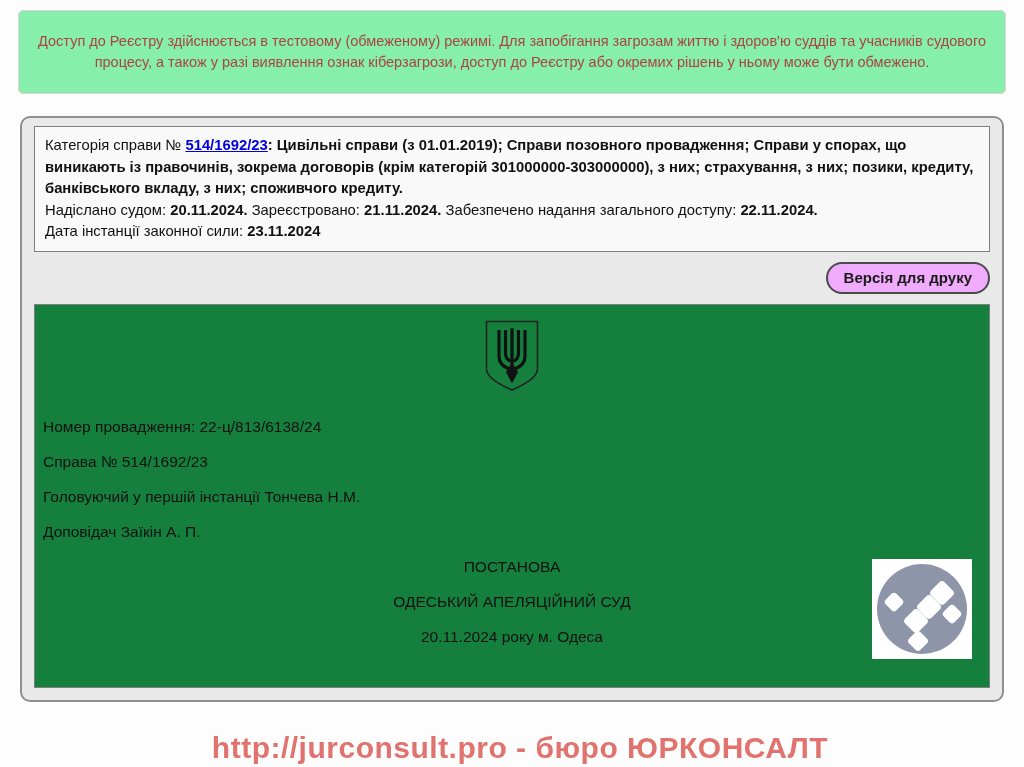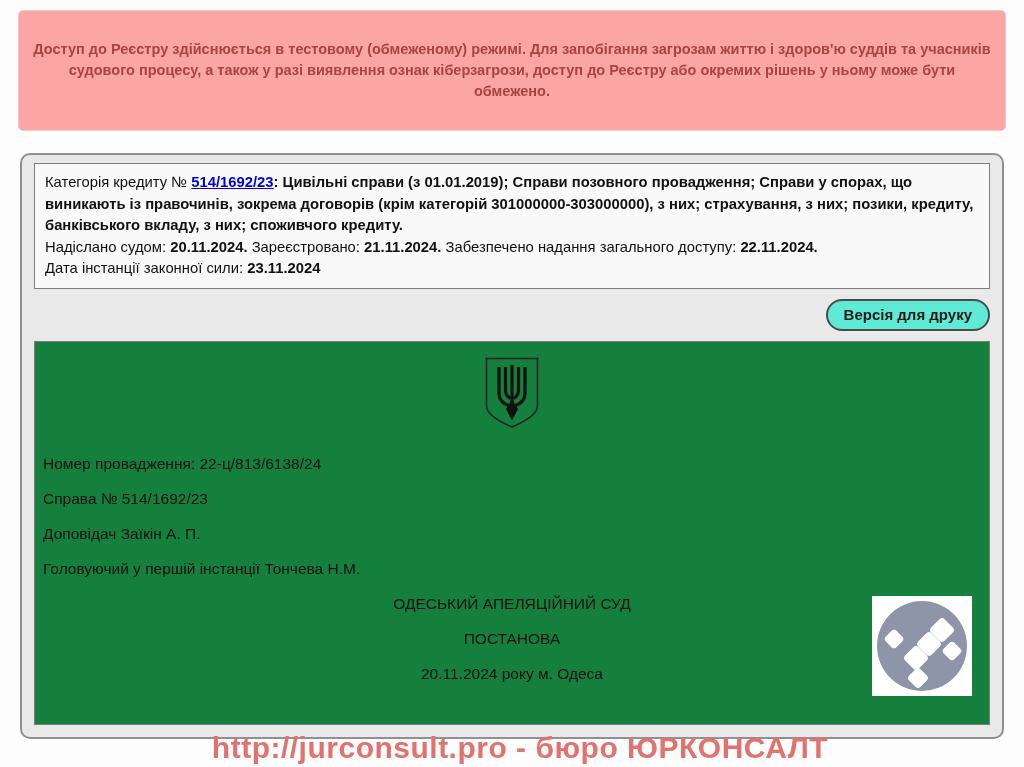--- a/index.html
+++ b/index.html
@@ -5,26 +5,26 @@
   * { box-sizing: border-box; }
   html,body { margin:0; padding:0; }
   body {
     width:1024px; height:767px; position:relative; overflow:hidden;
     background:#fdfdfd;
     font-family:"Liberation Sans", sans-serif;
     color:#111;
   }
   .banner {
     margin:10px 18px 0;
-    background:#fca5a5;
+    background:#86efac;
     border:1px solid #ebccd1;
     border-radius:5px;
-    padding:28px 12px;
+    padding:20px 12px;
     color:#a94442;
-    font-weight:bold;
+    font-weight:normal;
     font-size:14.5px;
     line-height:21px;
     text-align:center;
   }
   .outer {
     margin:22px 20px 0;
     background:#e9e9e9;
     border:2px solid #909090;
     border-radius:10px;
     padding:8px 12px 12px;
@@ -39,21 +39,21 @@
   .infobox p { margin:0; }
   .infobox a { color:#0000dd; font-weight:bold; text-decoration:underline; cursor:pointer; }
   .infobox b { font-weight:bold; }
   .printbar { text-align:right; padding:10px 0; }
   .print-btn {
     font-family:"Liberation Sans", sans-serif;
     font-weight:bold; font-size:15px;
     padding:5px 16px 6px;
     border:2px solid #4a4a4a;
     border-radius:16px;
-    background:#5eead4;
+    background:#f0abfc;
     color:#1a1a1a;
     cursor:pointer;
   }
   .docbox {
     position:relative;
     background:#15803d;
     border:1px solid #7e7e7e;
     padding:13px 8px 0;
     height:384px;
   }
@@ -84,21 +84,21 @@
 </head>
 <body>
 
 <div class="banner">
   <span>Доступ до Реєстру здійснюється в тестовому (обмеженому) режимі. Для запобігання загрозам життю і здоров'ю суддів та учасників судового процесу, а також у разі виявлення ознак кіберзагрози, доступ до Реєстру або окремих рішень у ньому може бути обмежено.</span>
 </div>
 
 <div class="outer">
 
   <div class="infobox">
-    <p><span>Категорія кредиту №</span> <a href="#">514/1692/23</a><b>: Цивільні справи (з 01.01.2019); Справи позовного провадження; Справи у спорах, що виникають із правочинів, зокрема договорів (крім категорій 301000000-303000000), з них; страхування, з них; позики, кредиту, банківського вкладу, з них; споживчого кредиту.</b></p>
+    <p><span>Категорія справи №</span> <a href="#">514/1692/23</a><b>: Цивільні справи (з 01.01.2019); Справи позовного провадження; Справи у спорах, що виникають із правочинів, зокрема договорів (крім категорій 301000000-303000000), з них; страхування, з них; позики, кредиту, банківського вкладу, з них; споживчого кредиту.</b></p>
     <p><span>Надіслано судом:</span> <b>20.11.2024.</b> <span>Зареєстровано:</span> <b>21.11.2024.</b> <span>Забезпечено надання загального доступу:</span> <b>22.11.2024.</b></p>
     <p><span>Дата інстанції законної сили:</span> <b>23.11.2024</b></p>
   </div>
 
   <div class="printbar">
     <button class="print-btn">Версія для друку</button>
   </div>
 
   <div class="docbox">
 
@@ -111,24 +111,24 @@
           <path d="M41,11 v26 c0,7 -4,10.5 -9.5,12.5"></path>
           <path d="M34.5,11 v23 c0,5 -2,7 -5,8.2"></path>
           <path d="M28,9 v37"></path>
         </g>
         <path d="M28,43.5 l6,9.5 -6,11.5 -6,-11.5 z" fill="#111"></path>
       </svg>
     </div>
 
     <p class="doc-line">Номер провадження: 22-ц/813/6138/24</p>
     <p class="doc-line">Справа № 514/1692/23</p>
+    <p class="doc-line">Головуючий у першій інстанції Тончева Н.М.</p>
     <p class="doc-line">Доповідач Заїкін А. П.</p>
-    <p class="doc-line">Головуючий у першій інстанції Тончева Н.М.</p>
+    <p class="doc-line center">ПОСТАНОВА</p>
     <p class="doc-line center">ОДЕСЬКИЙ АПЕЛЯЦІЙНИЙ СУД</p>
-    <p class="doc-line center">ПОСТАНОВА</p>
     <p class="doc-line center">20.11.2024 року м. Одеса</p>
 
     <svg class="logo" viewBox="0 0 100 100">
       <rect width="100" height="100" fill="#ffffff"></rect>
       <circle cx="50" cy="50" r="45" fill="#8e95a8"></circle>
       <g fill="#ffffff">
         <rect x="34.5" y="52.5" width="19" height="19" rx="4" transform="rotate(45 44 62)"></rect>
         <rect x="47.5" y="38.5" width="19" height="19" rx="4" transform="rotate(45 57 48)"></rect>
         <rect x="60.5" y="24.5" width="19" height="19" rx="4" transform="rotate(45 70 34)"></rect>
         <rect x="14.5" y="35.5" width="15" height="15" rx="3.5" transform="rotate(45 22 43)"></rect>

